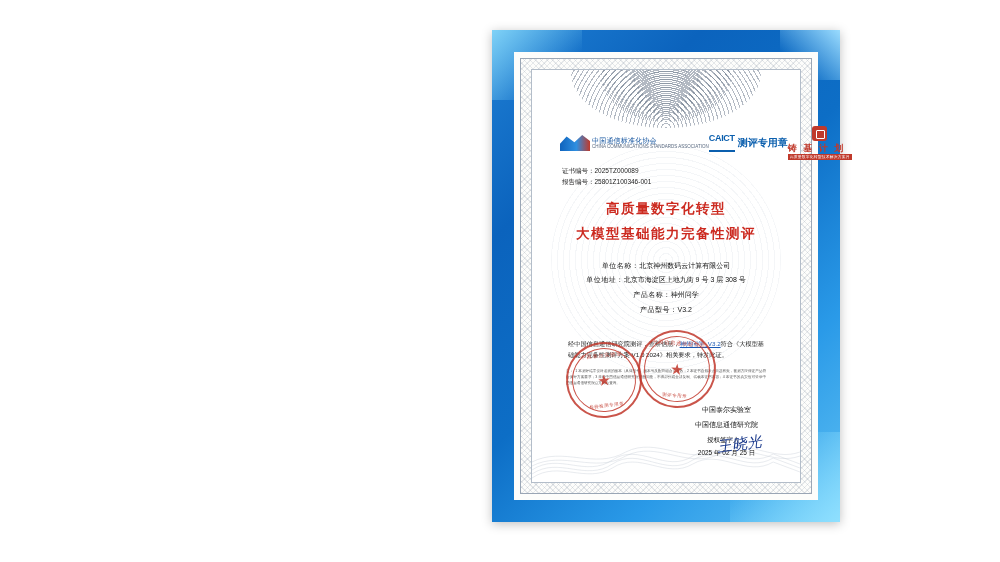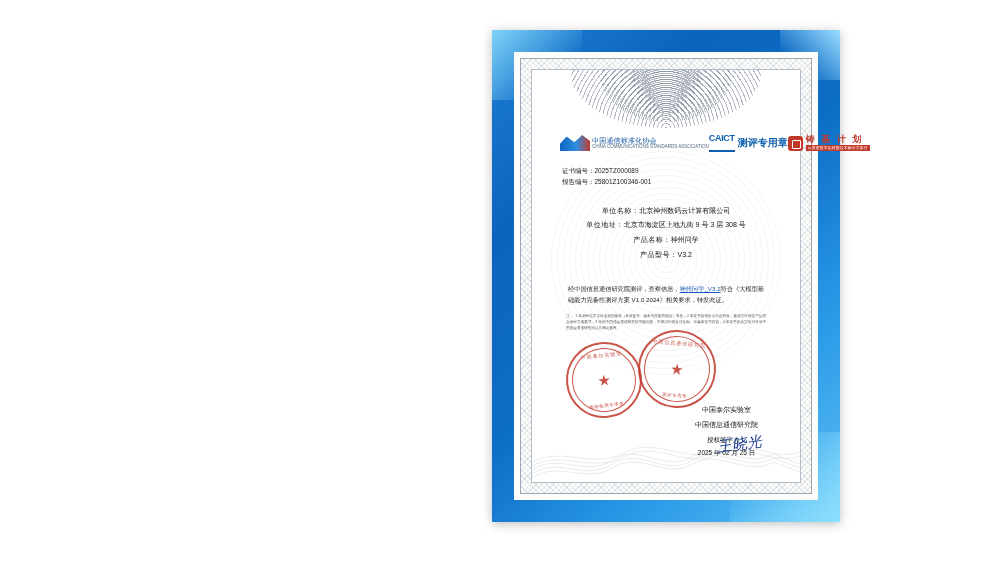--- a/index.html
+++ b/index.html
@@ -162,21 +162,21 @@
     padding-bottom: 7px;
     line-height: 1;
   }
   .caict-cn {
     font-size: 10px;
     color: #0b5fae;
     font-weight: bold;
     white-space: nowrap;
   }
 
-  .logo-right { display: flex; align-items: center; gap: 3px; }
+  .logo-right { display: flex; align-items: center; gap: 3px; flex-direction: column; }
   .zhuji-badge {
     width: 15px; height: 15px; border-radius: 3px;
     background: #c0392b;
     position: relative;
   }
   .zhuji-badge::after {
     content: "";
     position: absolute; left: 4px; top: 4px; width: 7px; height: 7px;
     border: 1.2px solid #ffffff; border-radius: 1px;
   }
@@ -367,20 +367,24 @@
 
             <div class="codes">
               <div class="row">
                 <span>证书编号：</span><span>2025TZ000089</span>
               </div>
               <div class="row">
                 <span>报告编号：</span><span>25801Z100346-001</span>
               </div>
             </div>
 
+            <div class="titles">
+              <div class="title-main">高质量数字化转型</div>
+              <div class="title-sub">大模型基础能力完备性测评</div>
+            </div>
 
             <div class="fields">
               <div class="fld">
                 <span class="lbl">单位名称：</span><span>北京神州数码云计算有限公司</span>
               </div>
               <div class="fld">
                 <span class="lbl">单位地址：</span><span>北京市海淀区上地九街 9 号 3 层 308 号</span>
               </div>
               <div class="fld">
                 <span class="lbl">产品名称：</span><span>神州问学</span>

